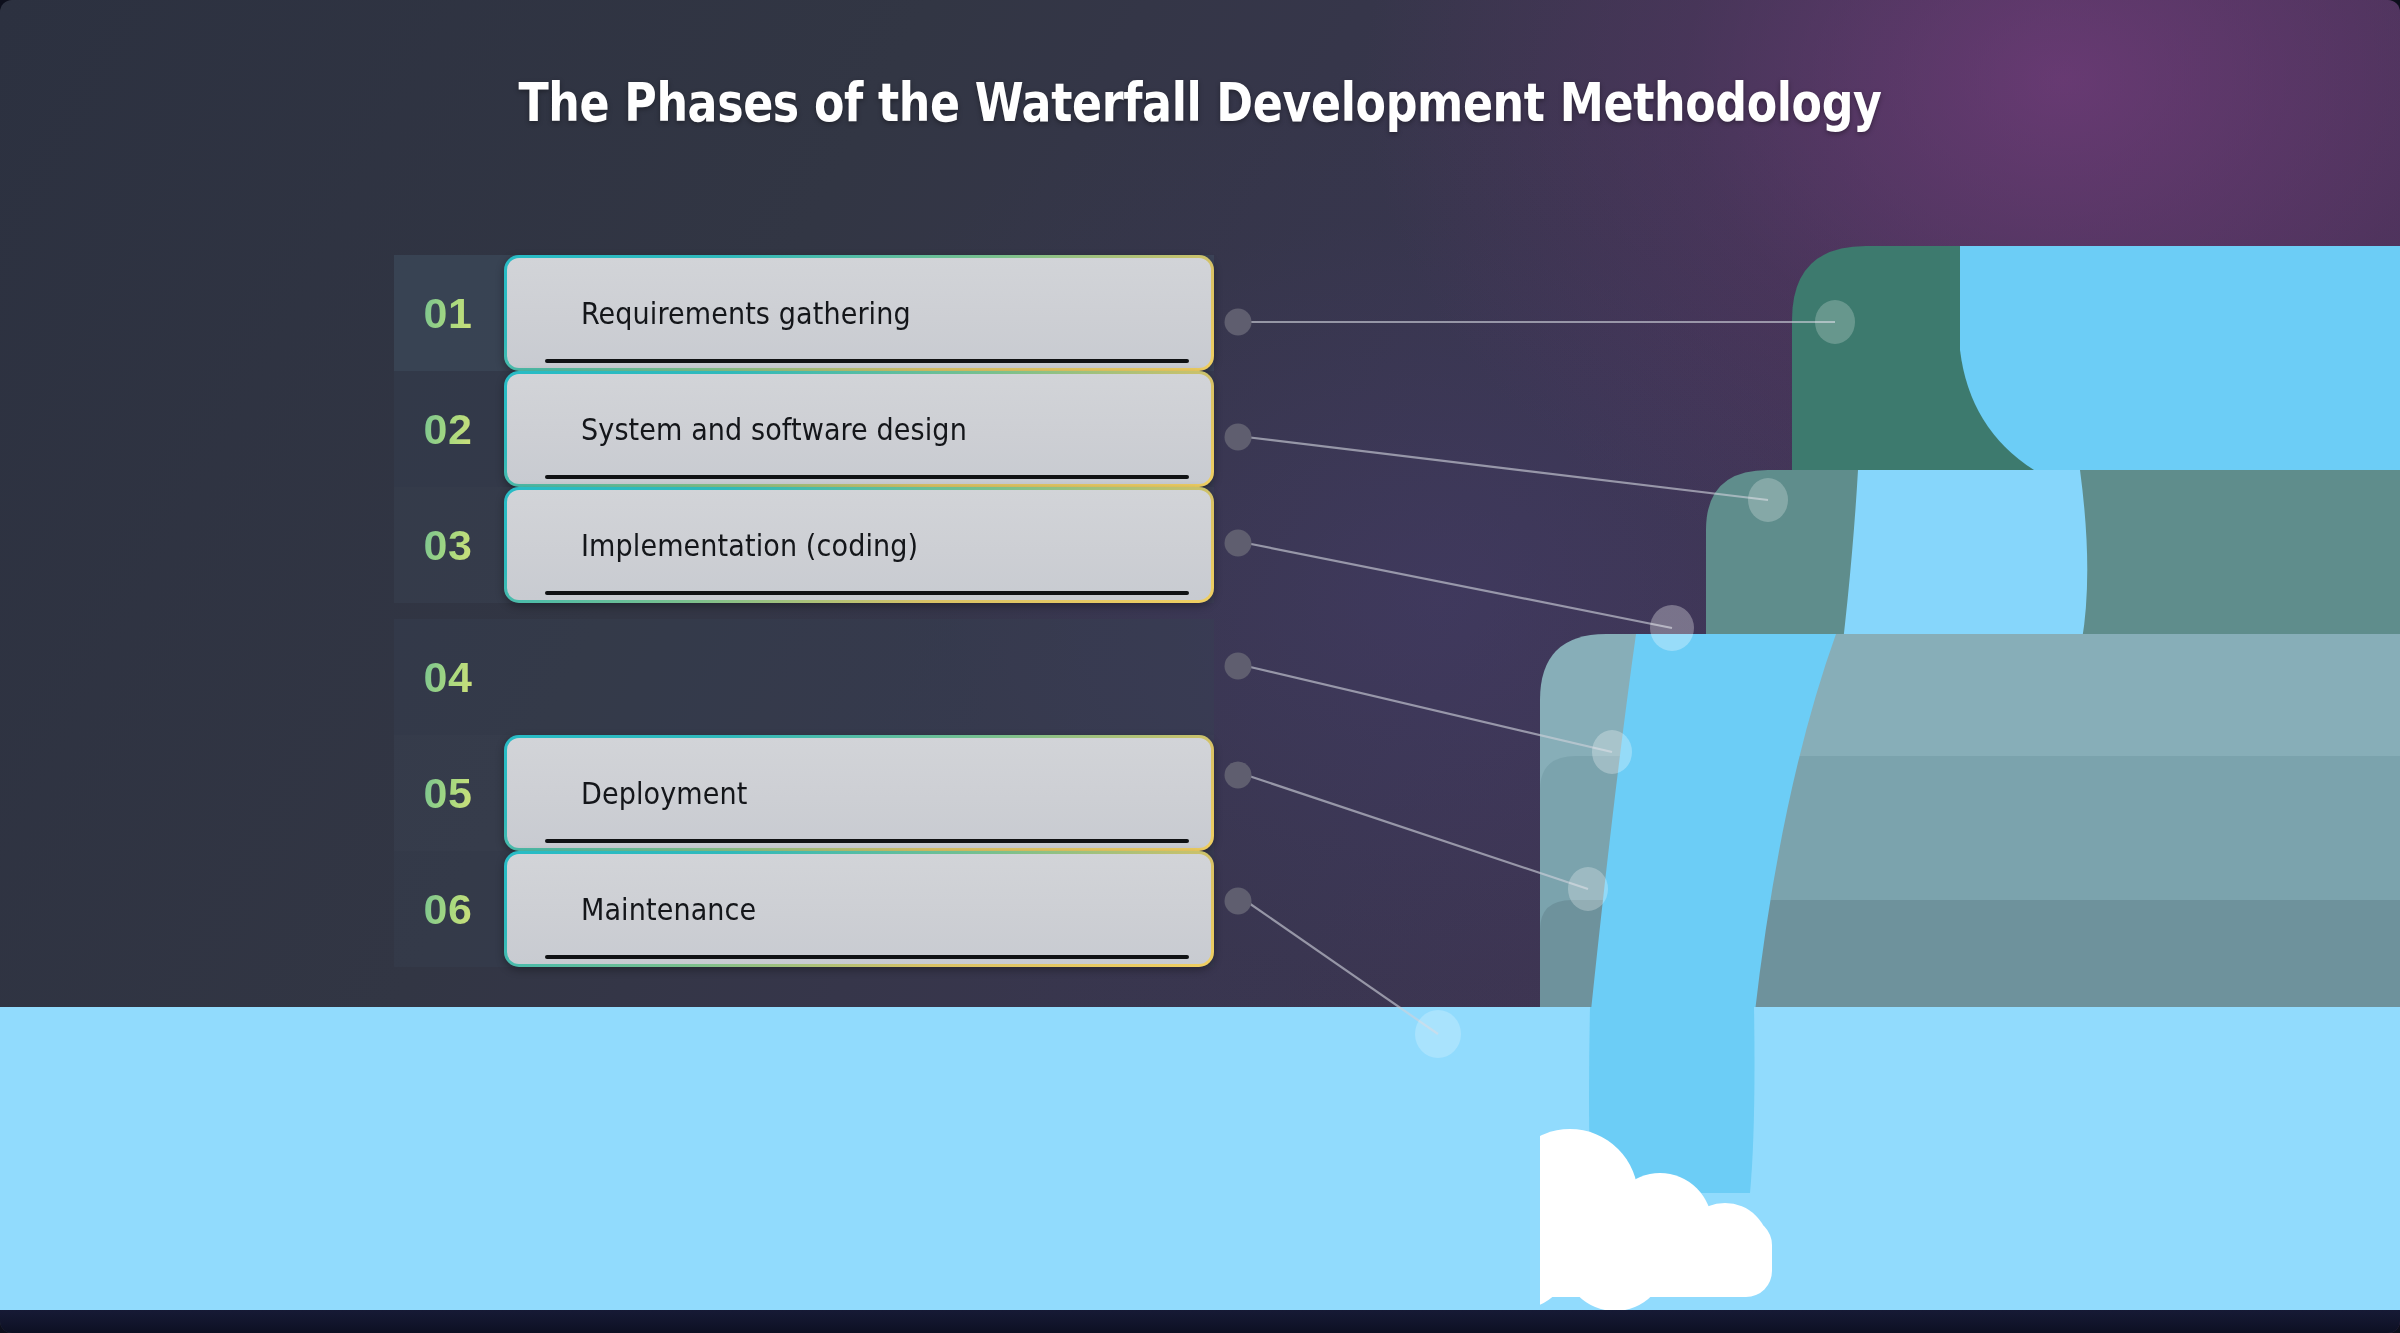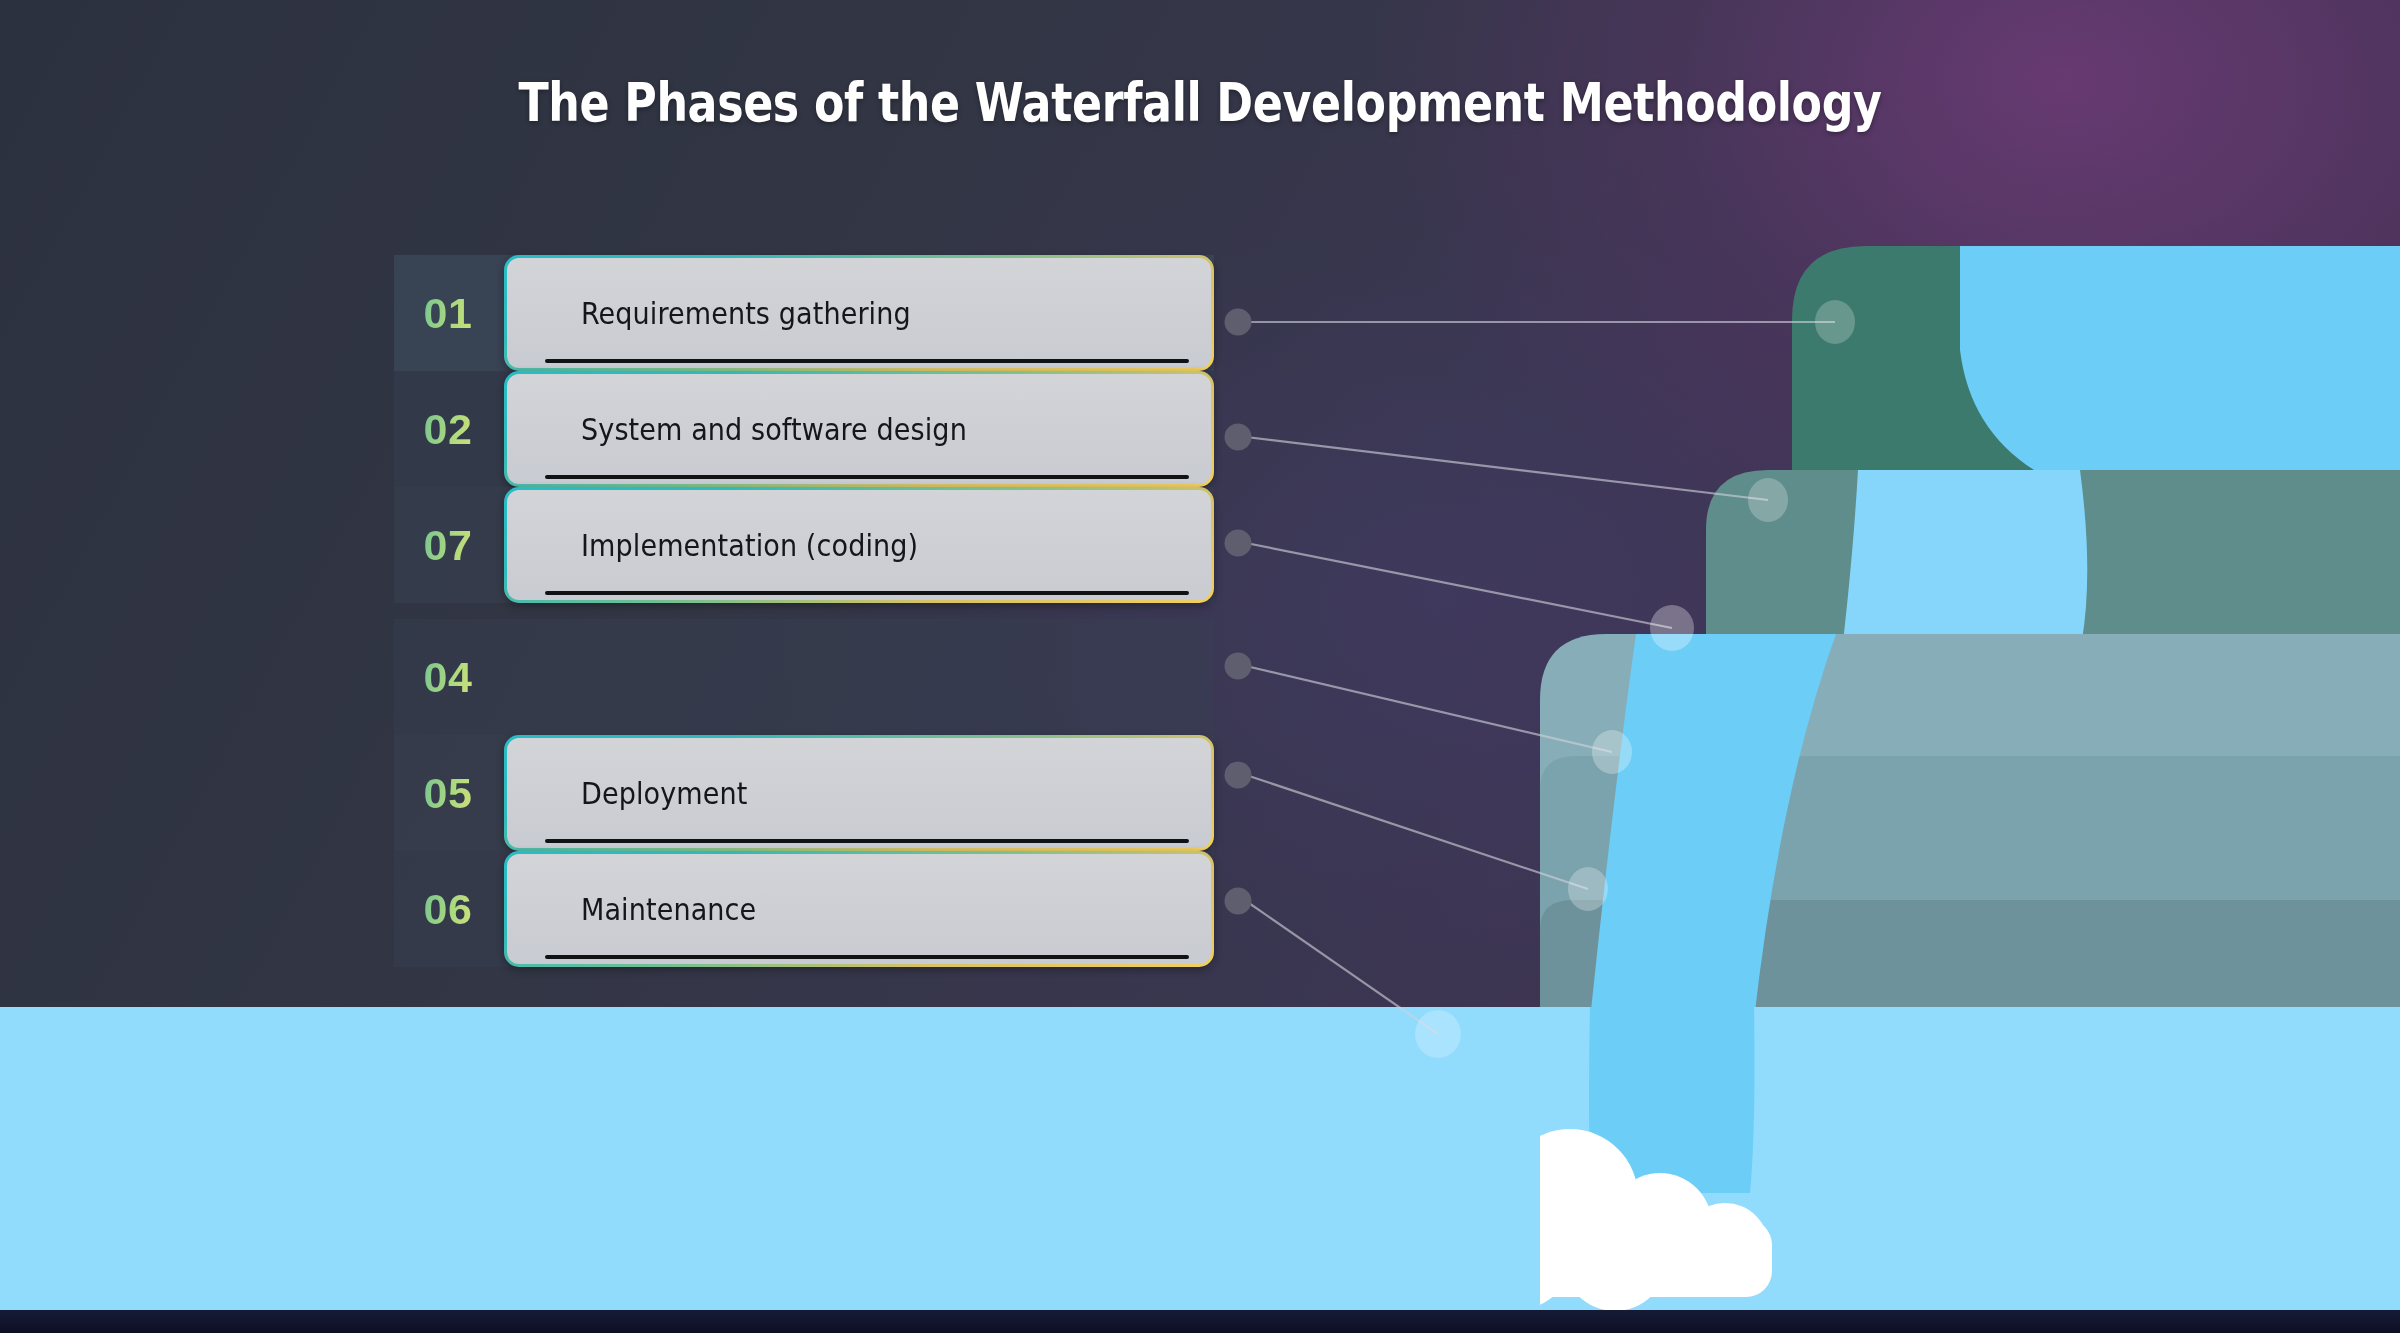--- a/index.html
+++ b/index.html
@@ -7,20 +7,21 @@
   body { font-family:"Liberation Sans", sans-serif; }
 
   .stage {
     position:relative;
     width:2400px; height:1333px;
     overflow:hidden;
     background:
       radial-gradient(ellipse 1000px 760px at 86% 6%, rgba(136,62,140,0.55) 0%, rgba(104,52,112,0.30) 38%, rgba(60,40,76,0.0) 70%),
       radial-gradient(ellipse 900px 700px at 60% 45%, rgba(74,62,118,0.35) 0%, rgba(55,52,86,0.10) 55%, rgba(45,48,62,0) 78%),
       linear-gradient(118deg, #2c3140 0%, #323644 30%, #3a3650 58%, #453456 80%, #4b2f52 100%);
+    border-radius: 12px;
   }
 
   
   .title {
     position:absolute; left:0; top:72px; width:2400px;
     text-align:center;
     color:#ffffff;
     font-size:53px;
     font-weight:bold;
     letter-spacing:-0.4px;
@@ -209,21 +210,21 @@
       <div class="card-wrap">
         <div class="card">
           <span class="card-label">System and software design</span>
           <span class="card-underline"></span>
         </div>
       </div>
     </div>
 
     <div class="row" style="background:rgba(60,70,86,0.38);">
       <div class="numcell">
-        <span class="num">07</span>
+        <span class="num">03</span>
       </div>
       <div class="card-wrap">
         <div class="card">
           <span class="card-label">Implementation (coding)</span>
           <span class="card-underline"></span>
         </div>
       </div>
     </div>
 
     <div class="row" style="background:rgba(56,66,82,0.40);margin-top:16px;">

